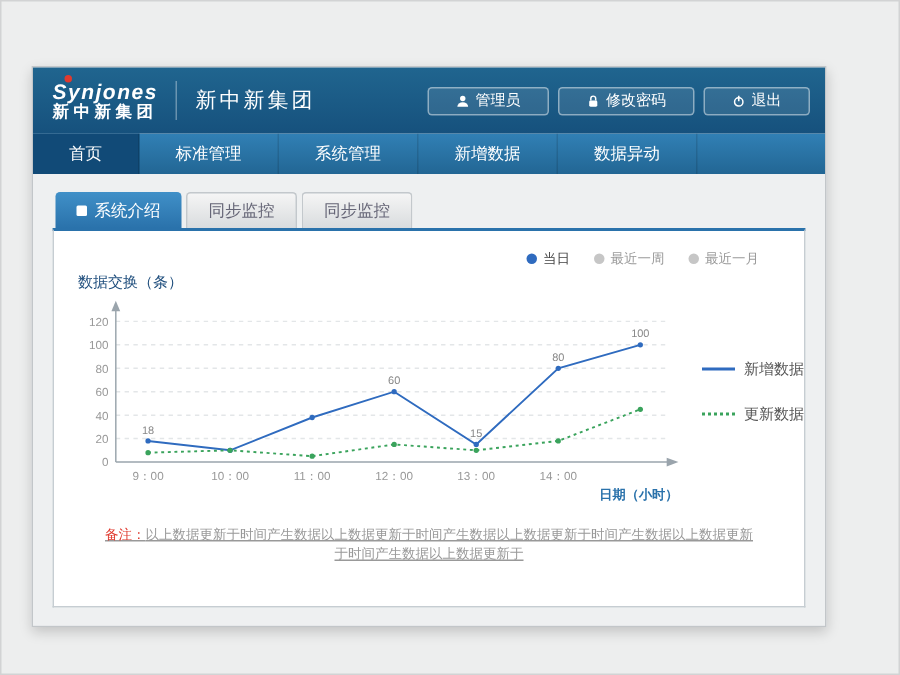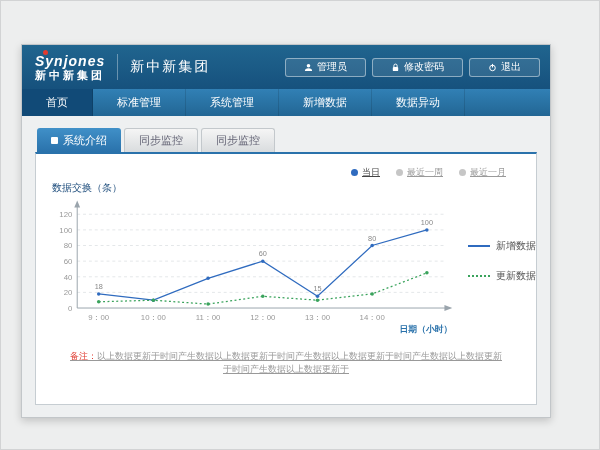--- a/index.html
+++ b/index.html
@@ -37,21 +37,21 @@
   .content{position:absolute;top:71px;bottom:0;left:0;right:0;background:#eef0f1;padding:12px 13px 0;}
   .tabs{display:flex;gap:3px;padding-left:2px;}
   .tab{height:24px;display:flex;align-items:center;gap:5px;padding:0 14px;font-size:11px;
        border-radius:3px 3px 0 0;cursor:pointer;text-align:right;}
   .tab.active{background:linear-gradient(#4090c8,#2a72ab);color:#fff;}
   .tab.inactive{background:linear-gradient(#f5f5f5,#d9dcde);border:1px solid #c3c8cc;border-bottom:none;color:#667;}
   .tab-icon{width:7px;height:7px;background:#fff;border-radius:1px;}
   .panel{background:#fff;border:1px solid #c6cdd2;border-top:2px solid #2a72ab;height:253px;position:relative;}
   
   .legend-row{display:flex;justify-content:flex-end;gap:16px;padding:12px 30px 0 0;}
-  .legend-item{display:flex;align-items:center;gap:4px;font-size:9px;color:#9a9a9a;cursor:pointer;text-decoration:underline;}
+  .legend-item{display:flex;align-items:center;gap:4px;font-size:9px;color:#9a9a9a;cursor:pointer;}
   .legend-item.active{color:#444;}
   .ldot{width:7px;height:7px;border-radius:50%;}
   .dot-blue{background:#2f6bbf;}
   .dot-gray{background:#c6c6c6;}
   
   .ylabel{font-size:10px;color:#1f4e7d;margin:2px 0 2px 16px;}
   .chart-row{display:flex;align-items:flex-start;padding-left:8px;}
   .series-legend{margin-top:42px;margin-left:4px;display:flex;flex-direction:column;gap:16px;}
   .series-item{display:flex;align-items:center;gap:6px;font-size:10px;color:#555;cursor:pointer;white-space:nowrap;}
   .line-sample{width:22px;height:0;}

